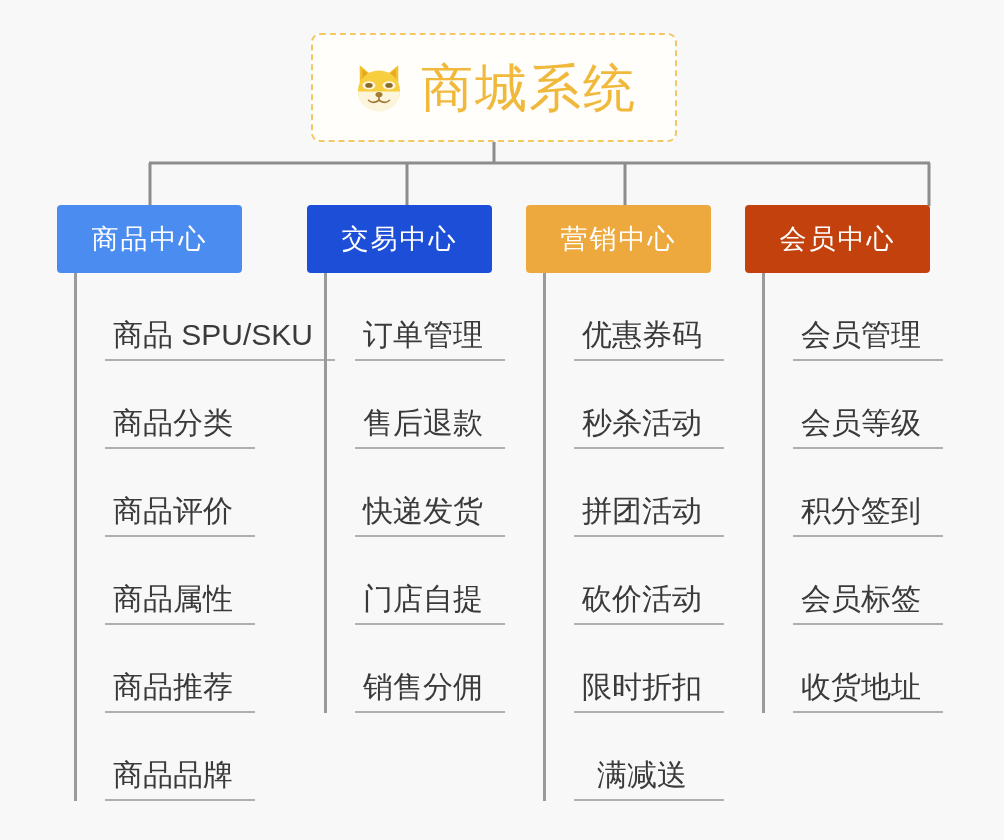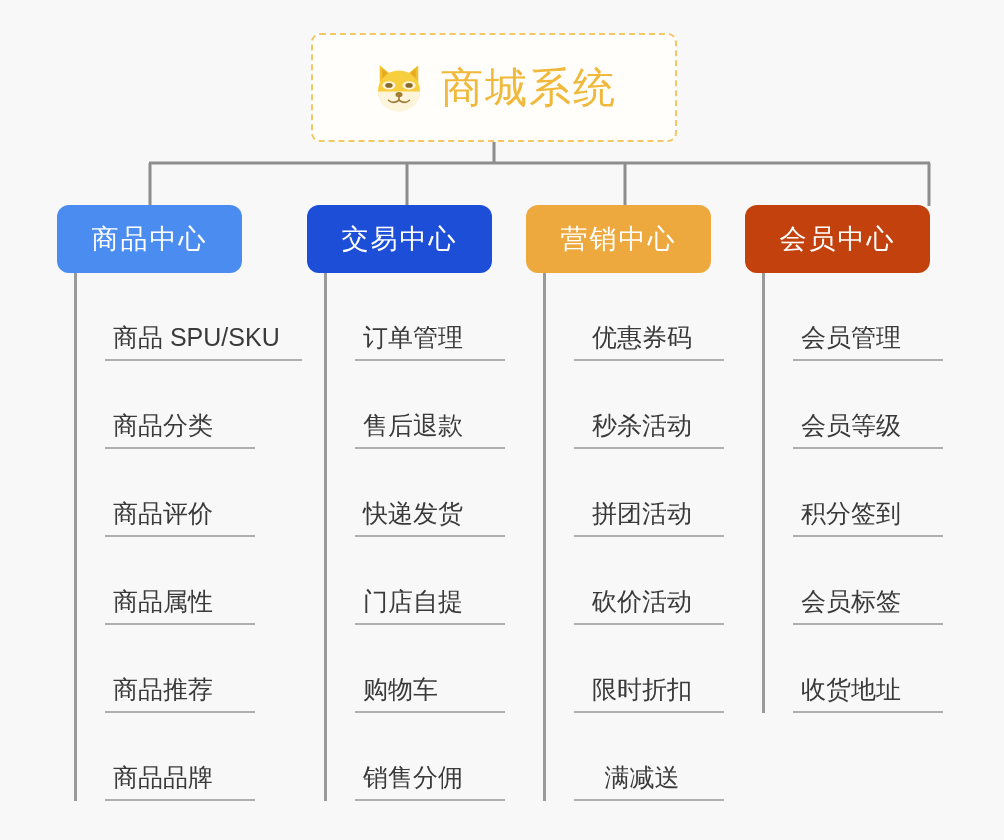--- a/index.html
+++ b/index.html
@@ -35,21 +35,21 @@
     justify-content: center;
     gap: 14px;
   }
   .root-emoji {
     width: 56px;
     height: 56px;
     flex: 0 0 auto;
     display: block;
   }
   .root-title {
-    font-size: 42px;
+    font-size: 52px;
     color: #f0b93c;
     letter-spacing: 2px;
     line-height: 1;
     white-space: nowrap;
   }
 
   
   .connector-layer {
     position: absolute;
     left: 0;
@@ -60,21 +60,21 @@
   }
 
   
   .branch {
     position: absolute;
     top: 205px;
   }
   .branch-header {
     width: 185px;
     height: 68px;
-    border-radius: 12px;
+    border-radius: 4px;
     display: flex;
     align-items: center;
     justify-content: center;
     box-sizing: border-box;
   }
   .branch-header-label {
     font-size: 27px;
     color: #ffffff;
     letter-spacing: 2px;
     line-height: 1;
@@ -94,21 +94,21 @@
     display: flex;
     align-items: flex-end;
     padding-left: 28px;
   }
   .leaf-underline {
     border-bottom: 2px solid #b0b0b0;
     padding: 0 22px 8px 8px;
     min-width: 120px;
   }
   .leaf-label {
-    font-size: 25px;
+    font-size: 30px;
     color: #3a3a3a;
     line-height: 1.1;
     white-space: nowrap;
   }
 </style>
 </head>
 <body style="background: rgb(248, 248, 248);">
 
 <div id="mindmap">
 
@@ -181,23 +181,20 @@
       <div class="leaf-item">
           <span class="leaf-underline"><span class="leaf-label">售后退款</span></span>
         </div>
       <div class="leaf-item">
           <span class="leaf-underline"><span class="leaf-label">快递发货</span></span>
         </div>
       <div class="leaf-item">
           <span class="leaf-underline"><span class="leaf-label">门店自提</span></span>
         </div>
       <div class="leaf-item">
-          <span class="leaf-underline"><span class="leaf-label">购物车</span></span>
-        </div>
-      <div class="leaf-item">
           <span class="leaf-underline"><span class="leaf-label">销售分佣</span></span>
         </div>
     </div>
   </div>
 
   <div class="branch" style="left:526px;text-align:center;">
     <div class="branch-header" style="background: rgb(237, 169, 62);">
       <span class="branch-header-label">营销中心</span>
     </div>
     <div class="branch-items">

